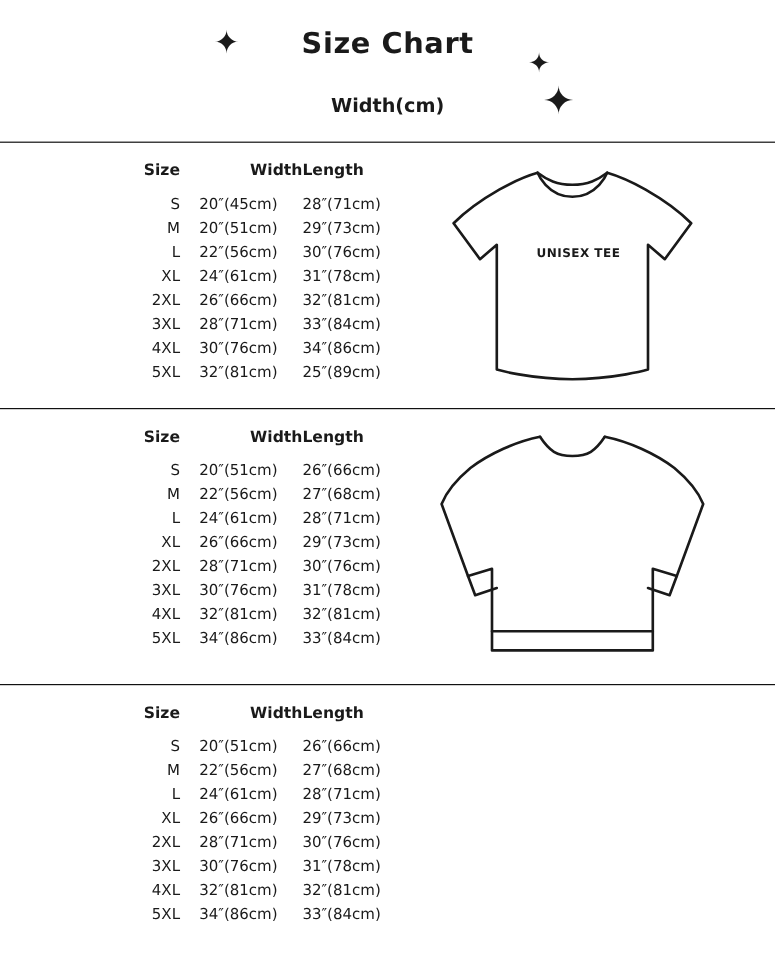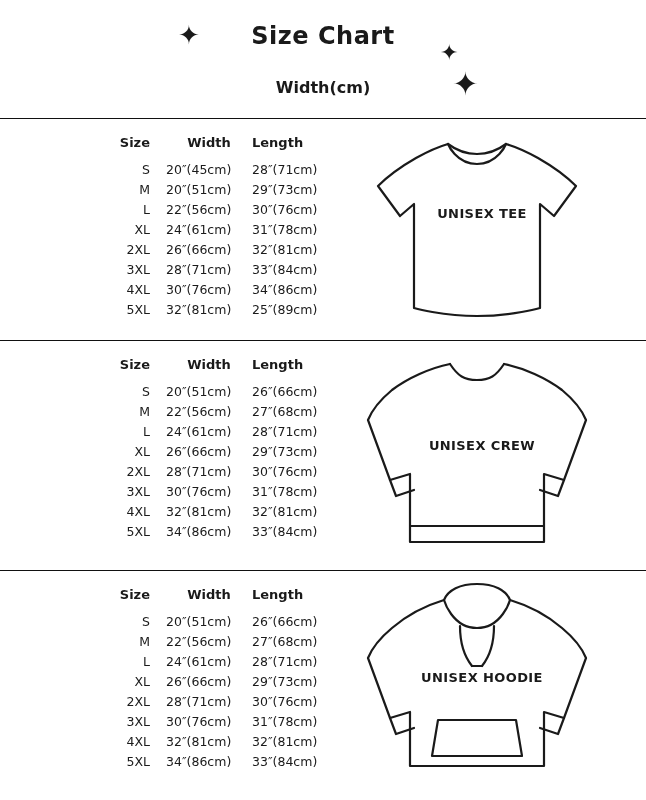--- a/index.html
+++ b/index.html
@@ -94,38 +94,38 @@
   }
   table.size-table td {
     padding: 2.5px 0;
     color: #1a1a1a;
     white-space: nowrap;
   }
   .col-size  { width: 48px; text-align: right; padding-right: 16px !important; }
   .col-width { width: 86px; text-align: left; }
   .col-len   { width: 92px; text-align: left; margin-left: 20px; }
   th.col-size  { text-align: right; padding-left: 6px !important; }
-  th.col-width { text-align: center; }
+  th.col-width { text-align: right; }
   th.col-len   { text-align: left; }
 
   .garment {
     position: absolute;
     top: 10px;
     left: 352px;
     width: 260px;
   }
   .garment svg { display: block; }
   .garment-label {
     position: absolute;
     left: 0;
     width: 100%;
     text-align: center;
     font-family: "DejaVu Sans", sans-serif;
     font-weight: bold;
-    font-size: 13px;
+    font-size: 10px;
     letter-spacing: 0.4px;
     color: #1a1a1a;
   }
 </style>
 </head>
 <body>
 
 <div class="page">
 
   <div class="header">
@@ -260,21 +260,20 @@
       </table>
 
       <div class="garment">
         <svg width="250" height="205" viewBox="0 0 250 205" fill="none" stroke="#1a1a1a" stroke-width="2.2" stroke-linejoin="round" stroke-linecap="round">
           <path d="M98 14 C78 18 56 28 40 40 C28 50 20 60 16 70 L38 130 L58 124 L58 176 L192 176 L192 124 L212 130 L234 70 C230 60 222 50 210 40 C194 28 172 18 152 14"></path>
           <path d="M98 14 C106 26 112 30 125 30 C138 30 144 26 152 14"></path>
           <path d="M58 176 L58 192 L192 192 L192 176"></path>
           <path d="M38 130 L44 146 L62 140"></path>
           <path d="M212 130 L206 146 L188 140"></path>
         </svg>
-        <div class="garment-label" style="top:88px;">UNISEX CREW</div>
       </div>
     </div>
   </div>
 
   <div class="rule" style="top:570px;"></div>
 
   <div class="section" style="height:230px;">
     <div class="section-inner">
       <table class="size-table">
         <thead>
@@ -321,28 +320,16 @@
             <td class="col-len">32″(81cm)</td>
           </tr>
           <tr>
             <td class="col-size">5XL</td>
             <td class="col-width">34″(86cm)</td>
             <td class="col-len">33″(84cm)</td>
           </tr>
         </tbody>
       </table>
 
-      <div class="garment">
-        <svg width="250" height="210" viewBox="0 0 250 210" fill="none" stroke="#1a1a1a" stroke-width="2.2" stroke-linejoin="round" stroke-linecap="round">
-          <path d="M92 20 C72 26 54 36 40 48 C28 58 20 68 16 78 L38 138 L58 132 L58 186 L192 186 L192 132 L212 138 L234 78 C230 68 222 58 210 48 C196 36 178 26 158 20"></path>
-          <path d="M92 20 C96 10 108 4 125 4 C142 4 154 10 158 20 C158 20 150 48 125 48 C100 48 92 20 92 20 Z"></path>
-          <path d="M108 46 C108 62 112 76 120 86 M142 46 C142 62 138 76 130 86"></path>
-          <path d="M120 86 L130 86"></path>
-          <path d="M86 140 L164 140 L170 176 L80 176 Z"></path>
-          <path d="M38 138 L44 154 L62 148"></path>
-          <path d="M212 138 L206 154 L188 148"></path>
-        </svg>
-        <div class="garment-label" style="top:90px;">UNISEX HOODIE</div>
-      </div>
     </div>
   </div>
 
 </div>
 
 </body></html>

